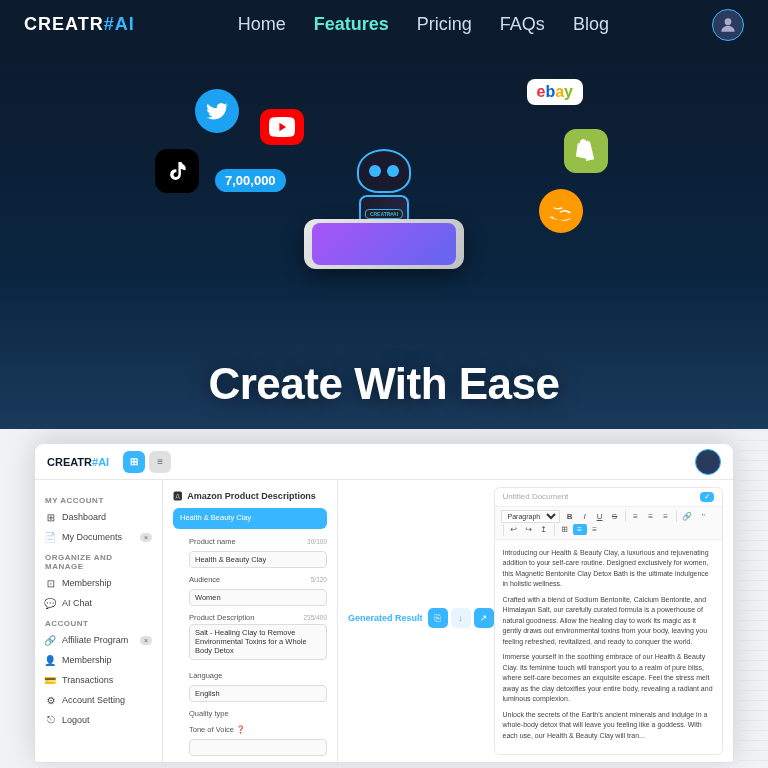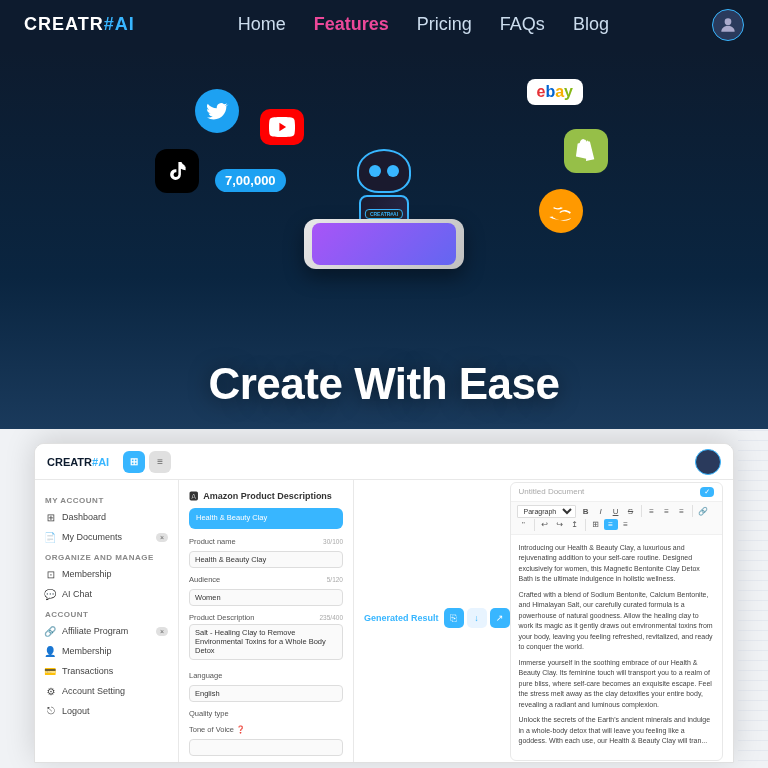--- a/index.html
+++ b/index.html
@@ -13,21 +13,21 @@
       padding: 0 24px; z-index: 100;
     }
     .navbar-logo {
       font-size: 18px; font-weight: 800; color: #fff; letter-spacing: 1px;
     }
     .navbar-logo span { color: #38b6ff; }
     .navbar-links { display: flex; gap: 28px; align-items: center; }
     .navbar-links a {
       color: #cde; text-decoration: none; font-size: 18px; font-weight: 500;
     }
-    .navbar-links a.active { color: #ec4899; font-weight: 700; }
+    .navbar-links a.active { color: #5eead4; font-weight: 700; }
     .avatar-btn {
       width: 32px; height: 32px; border-radius: 50%;
       background: #2a3a5c; border: 1.5px solid #38b6ff;
       display: flex; align-items: center; justify-content: center;
       cursor: pointer; overflow: hidden;
     }
     .avatar-btn svg { width: 20px; height: 20px; }
 
     
     .hero {
@@ -195,21 +195,21 @@
     .topbar-avatar {
       margin-left: auto; width: 26px; height: 26px; border-radius: 50%;
       background: #2a3a5c; border: 1px solid #38b6ff;
     }
 
     
     .app-body { display: flex; flex: 1; overflow: hidden; }
 
     
     .app-sidebar {
-      width: 144px; border-right: 1px solid #e8e8e8;
+      width: 128px; border-right: 1px solid #e8e8e8;
       padding: 10px 0; flex-shrink: 0; font-size: 9px; overflow-y: auto;
     }
     .sidebar-section-label {
       color: #888; font-size: 8px; font-weight: 700; text-transform: uppercase;
       padding: 6px 10px 2px; letter-spacing: 0.5px;
     }
     .sidebar-item {
       display: flex; align-items: center; gap: 5px;
       padding: 4px 10px; color: #444; cursor: pointer;
       font-size: 9px;
@@ -235,21 +235,21 @@
     }
     .form-panel-title {
       display: flex; align-items: center; gap: 5px;
       font-size: 9px; font-weight: 700; color: #333; margin-bottom: 6px;
     }
     .amazon-icon { font-size: 10px; }
     .form-description {
       font-size: 7.5px; color: #fff; background: #38b6ff;
       border-radius: 6px; padding: 5px 7px; margin-bottom: 8px; line-height: 1.4;
     }
-    .form-field { margin-bottom: 7px; }
+    .form-field { margin-bottom: 7px; margin-left: 16px; }
     .form-label {
       font-size: 7.5px; color: #555; margin-bottom: 2px; display: flex;
       justify-content: space-between; align-items: center;
     }
     .form-label span { color: #aaa; font-size: 6.5px; }
     .form-input {
       width: 100%; border: 1px solid #ddd; border-radius: 4px;
       padding: 3px 5px; font-size: 7.5px; color: #333; background: #fafafa;
       outline: none;
     }

